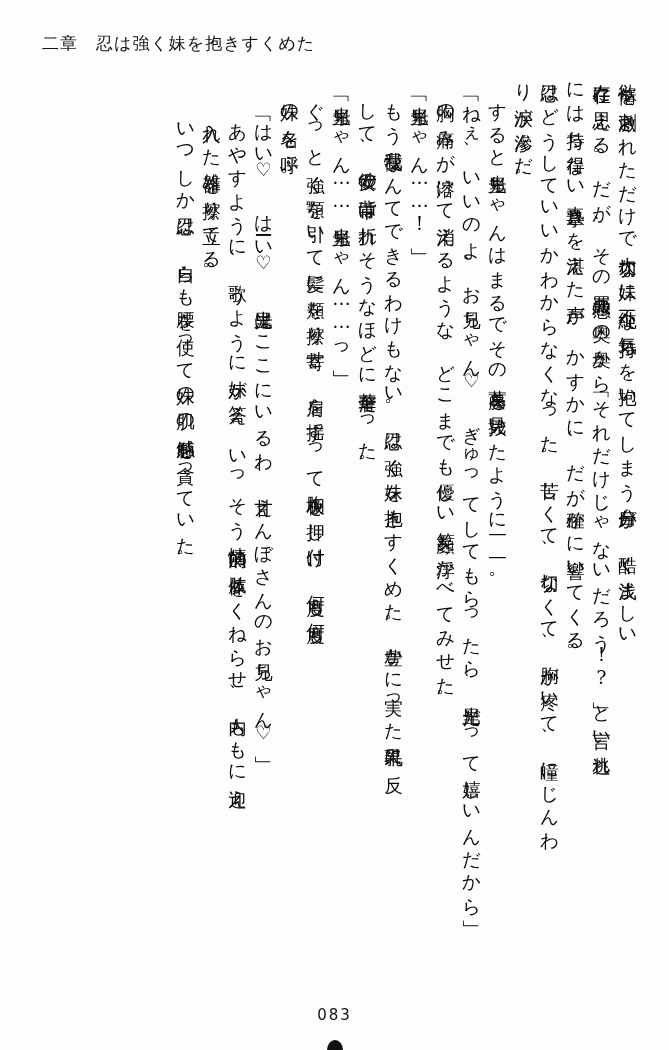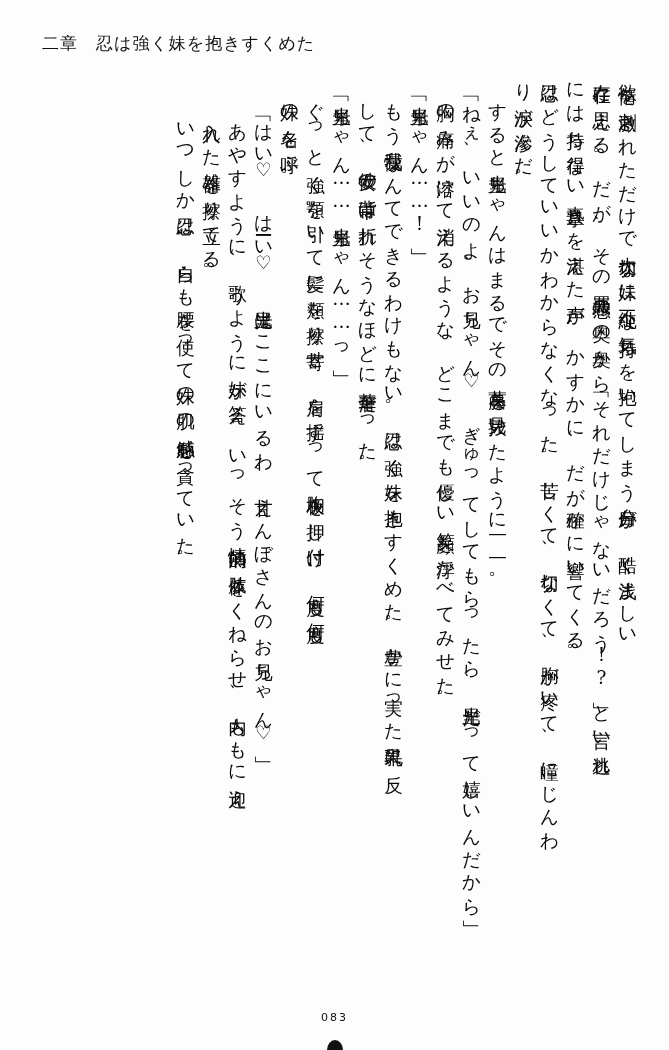--- a/index.html
+++ b/index.html
@@ -75,21 +75,21 @@
   
   .col.indent1 { padding-top: 20px; height: 880px; }
   .col.indent2 { padding-top: 40px; height: 860px; }
 
   .folio {
     position: absolute;
     bottom: 26px;
     left: 0;
     width: 669px;
     text-align: center;
-    font-size: 11px;
+    font-size: 15px;
     letter-spacing: 2px;
     color: #111;
     font-family: "DejaVu Sans", "Liberation Sans", sans-serif;
   }
 
   .bottom-mark {
     position: absolute;
     bottom: 0px;
     left: 50%;
     transform: translateX(-50%);

